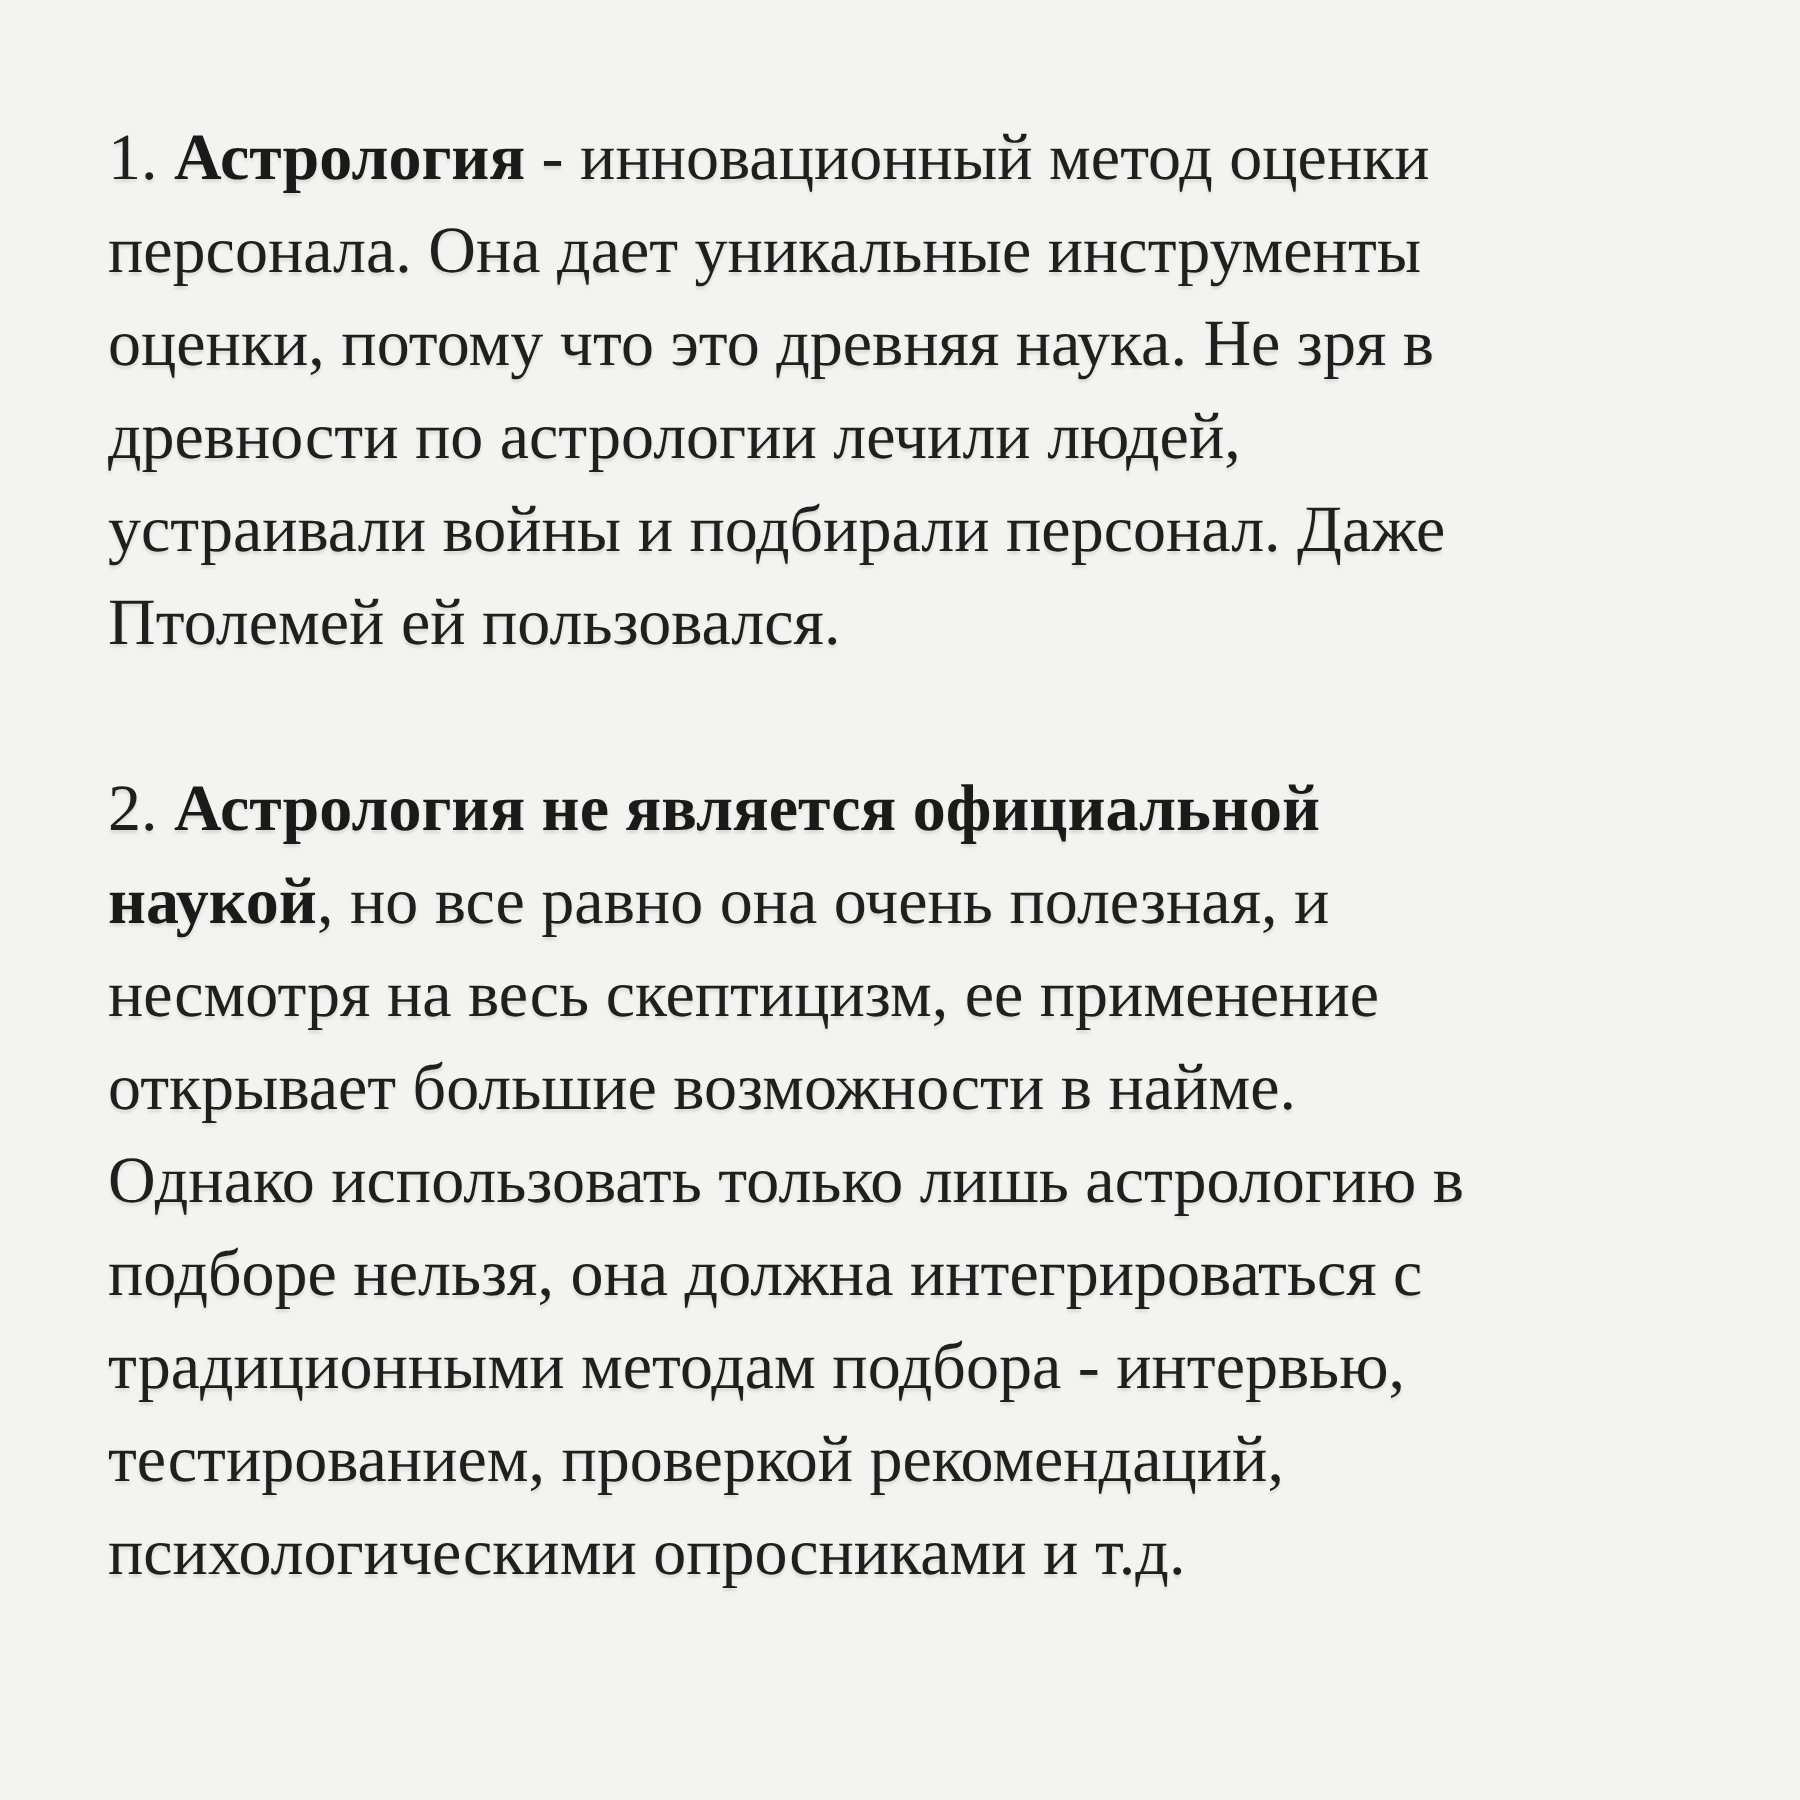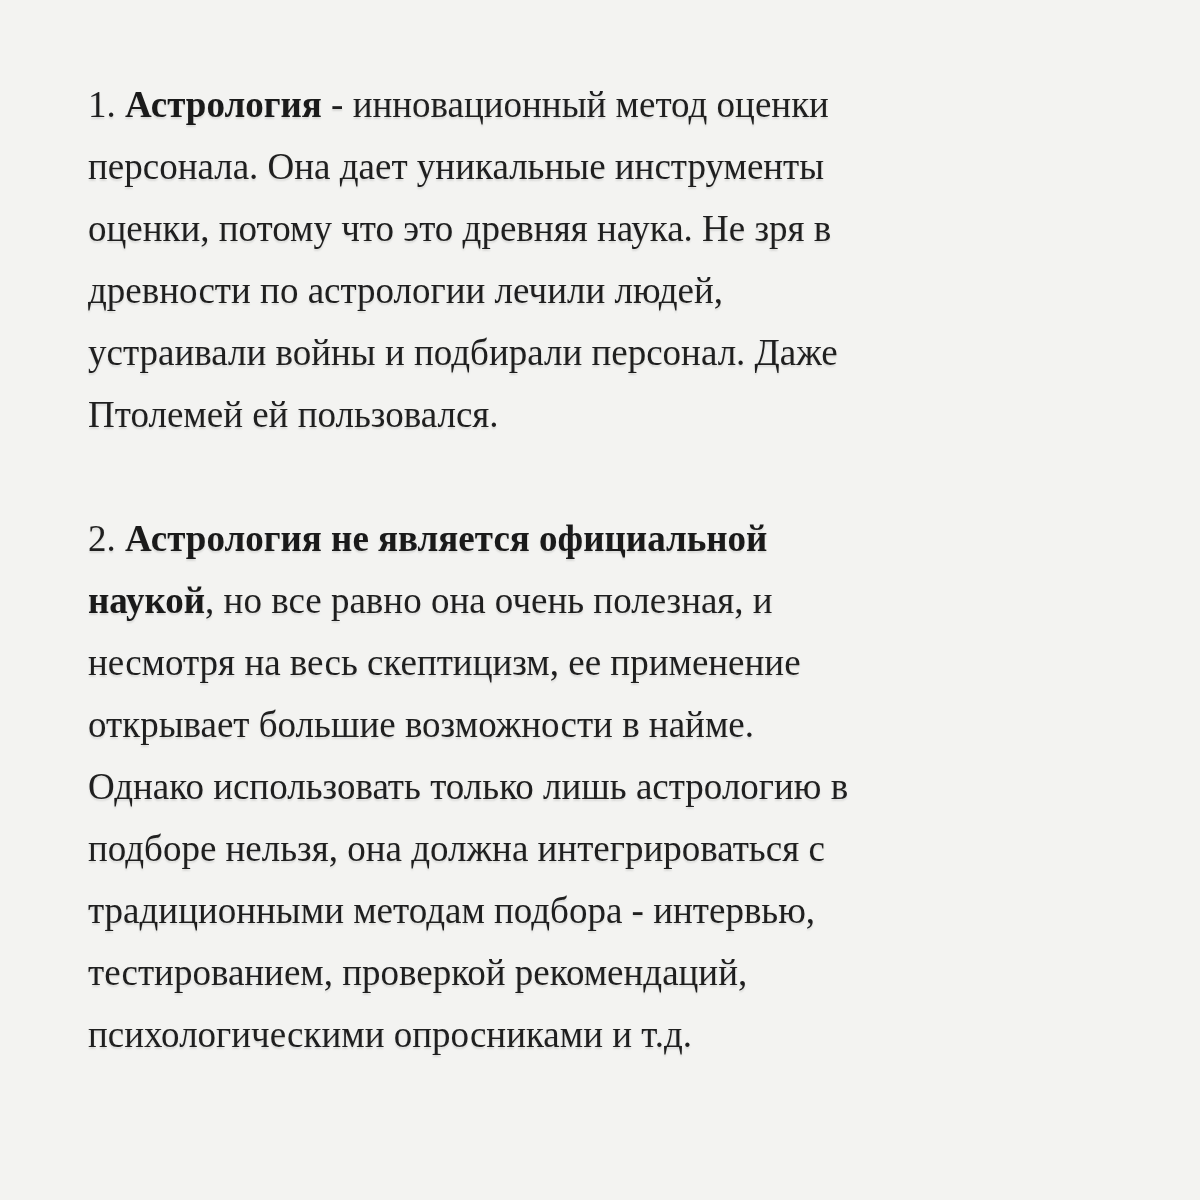--- a/index.html
+++ b/index.html
@@ -14,25 +14,24 @@
   .page {
     width: 1200px;
     height: 1200px;
     box-sizing: border-box;
     background: #f3f3f1;
   }
   .text-block {
     box-sizing: border-box;
     padding: 74px 58px 0 72px;
     font-family: "Liberation Serif", "DejaVu Serif", serif;
-    font-size: 37px;
+    font-size: 44px;
     line-height: 62px;
     color: #1f1f1f;
     text-shadow: 0 2px 2px rgba(30,30,30,0.12);
-    margin-left: 16px;
   }
   .text-block p {
     margin: 0 0 62px 0;
   }
   .text-block .seg-bold {
     font-weight: 700;
     color: #1a1a1a;
   }
 </style>
 </head>

